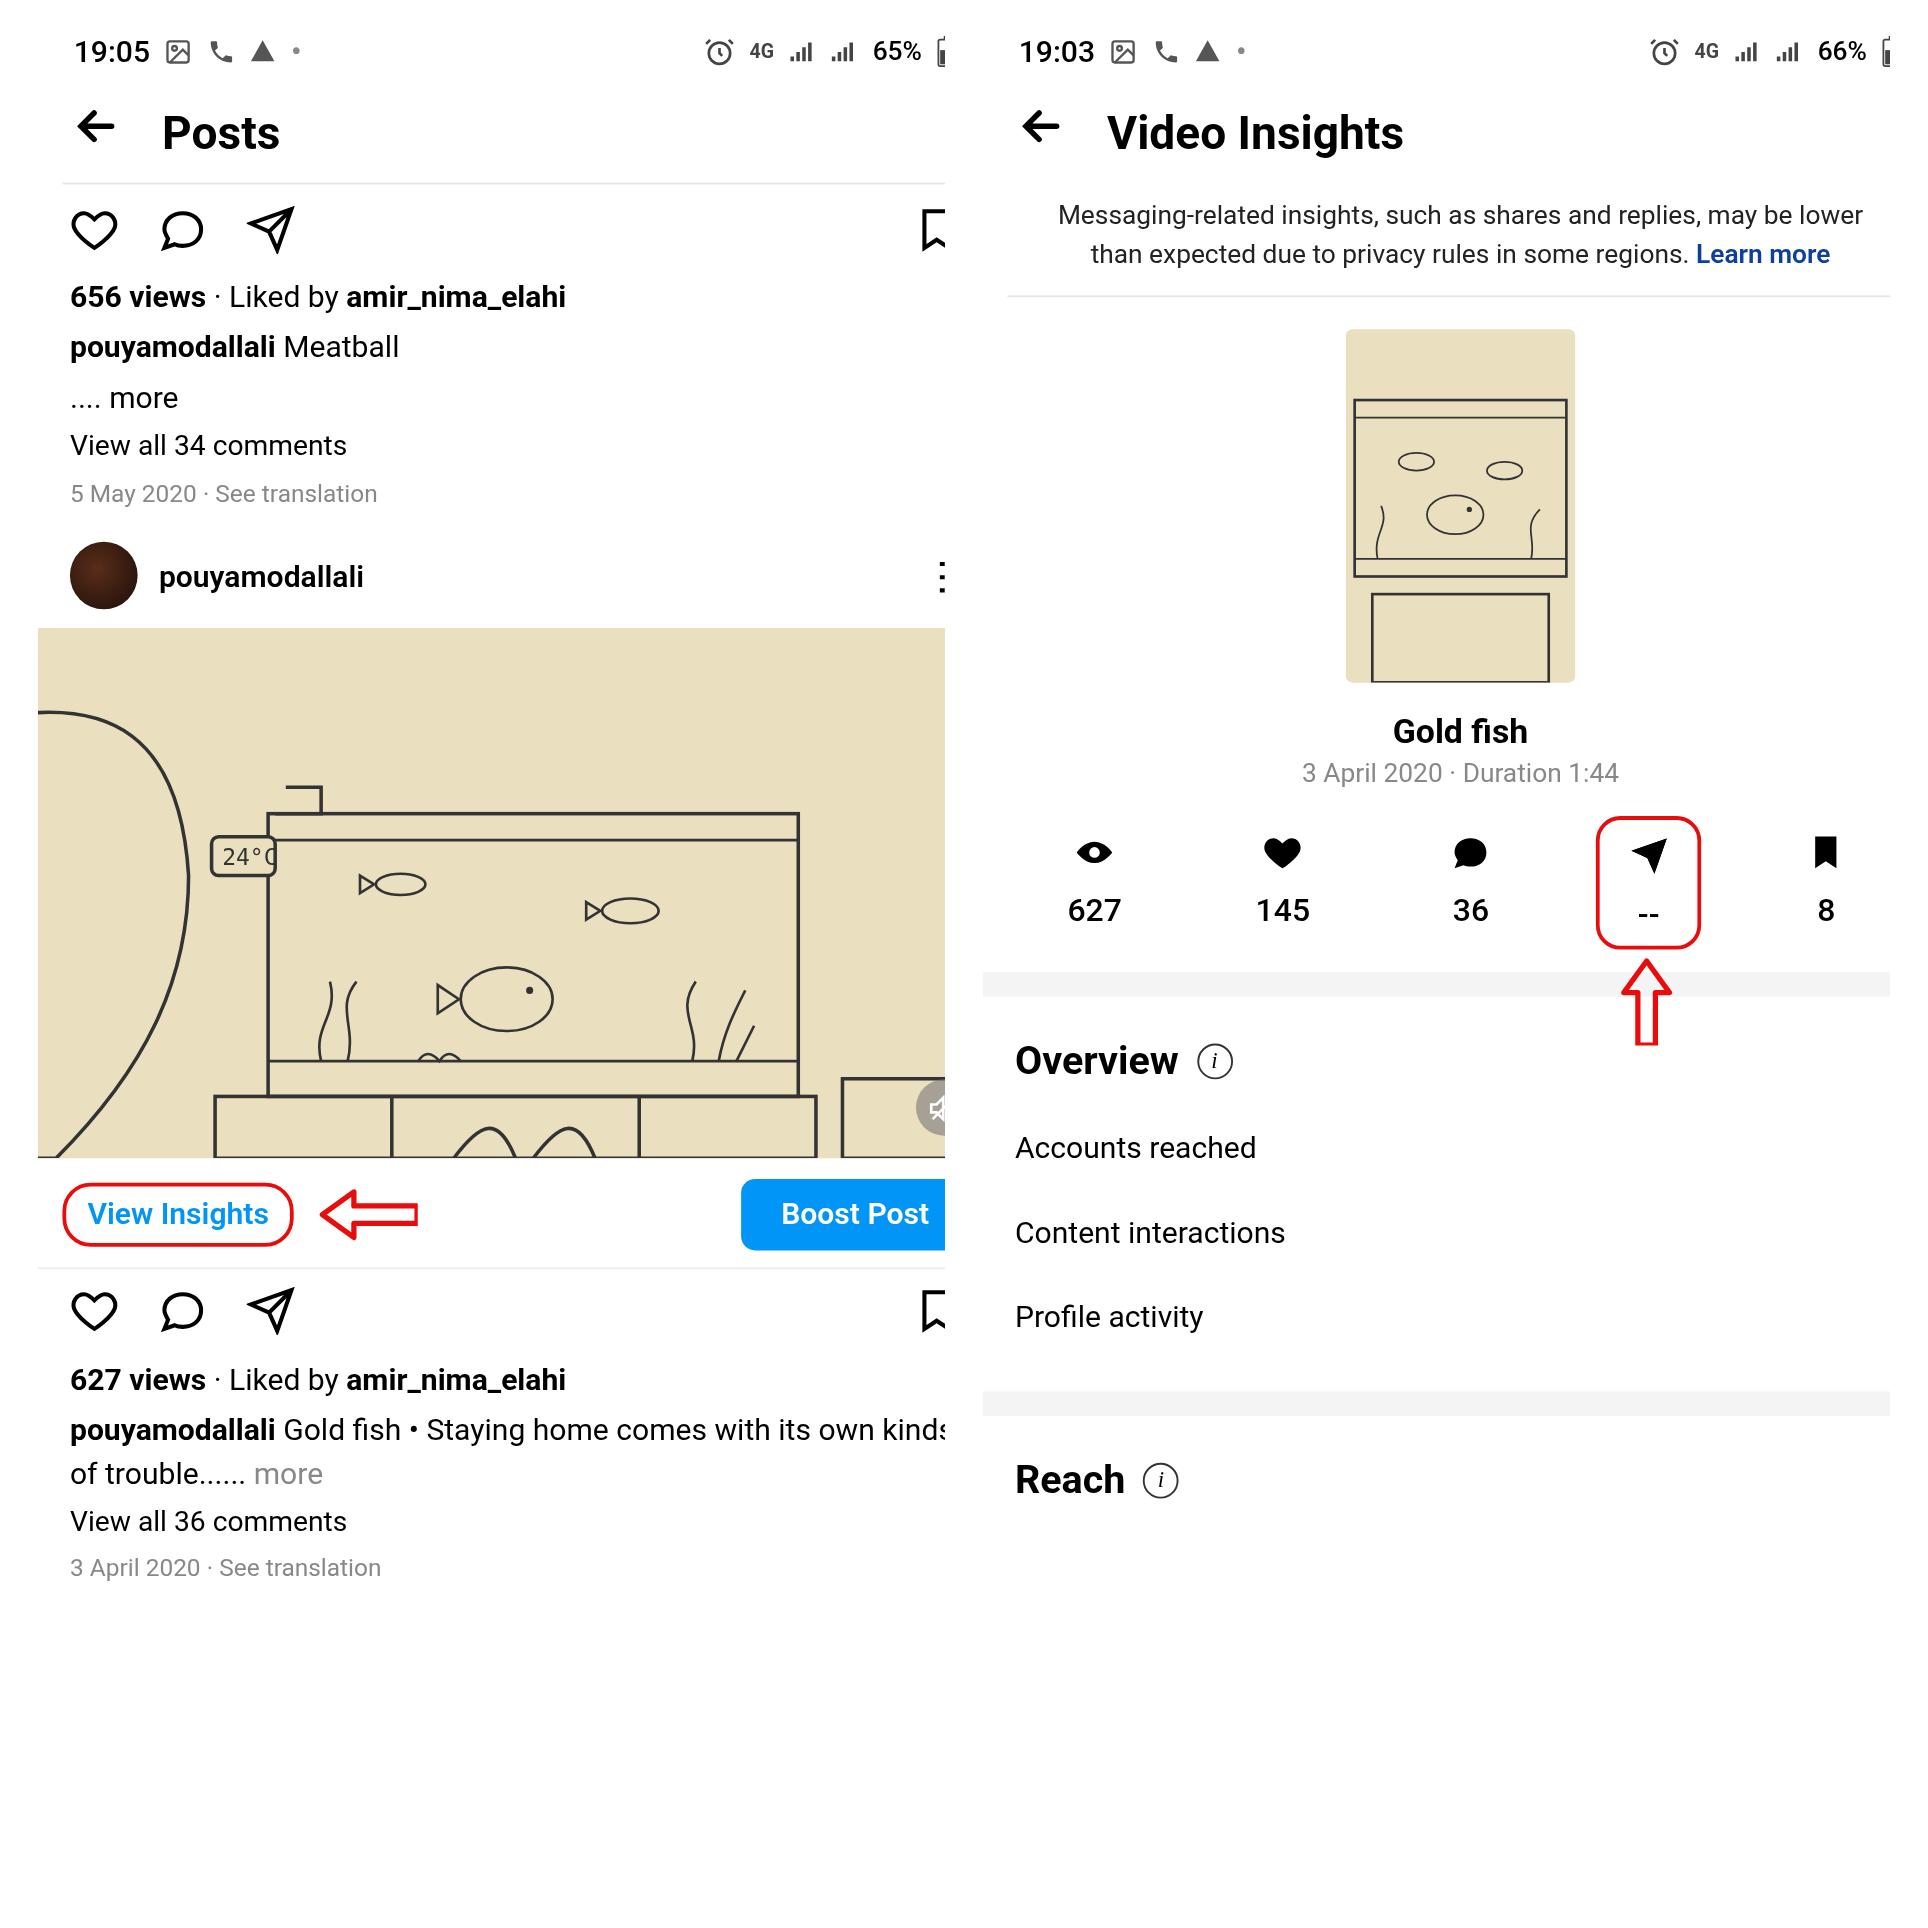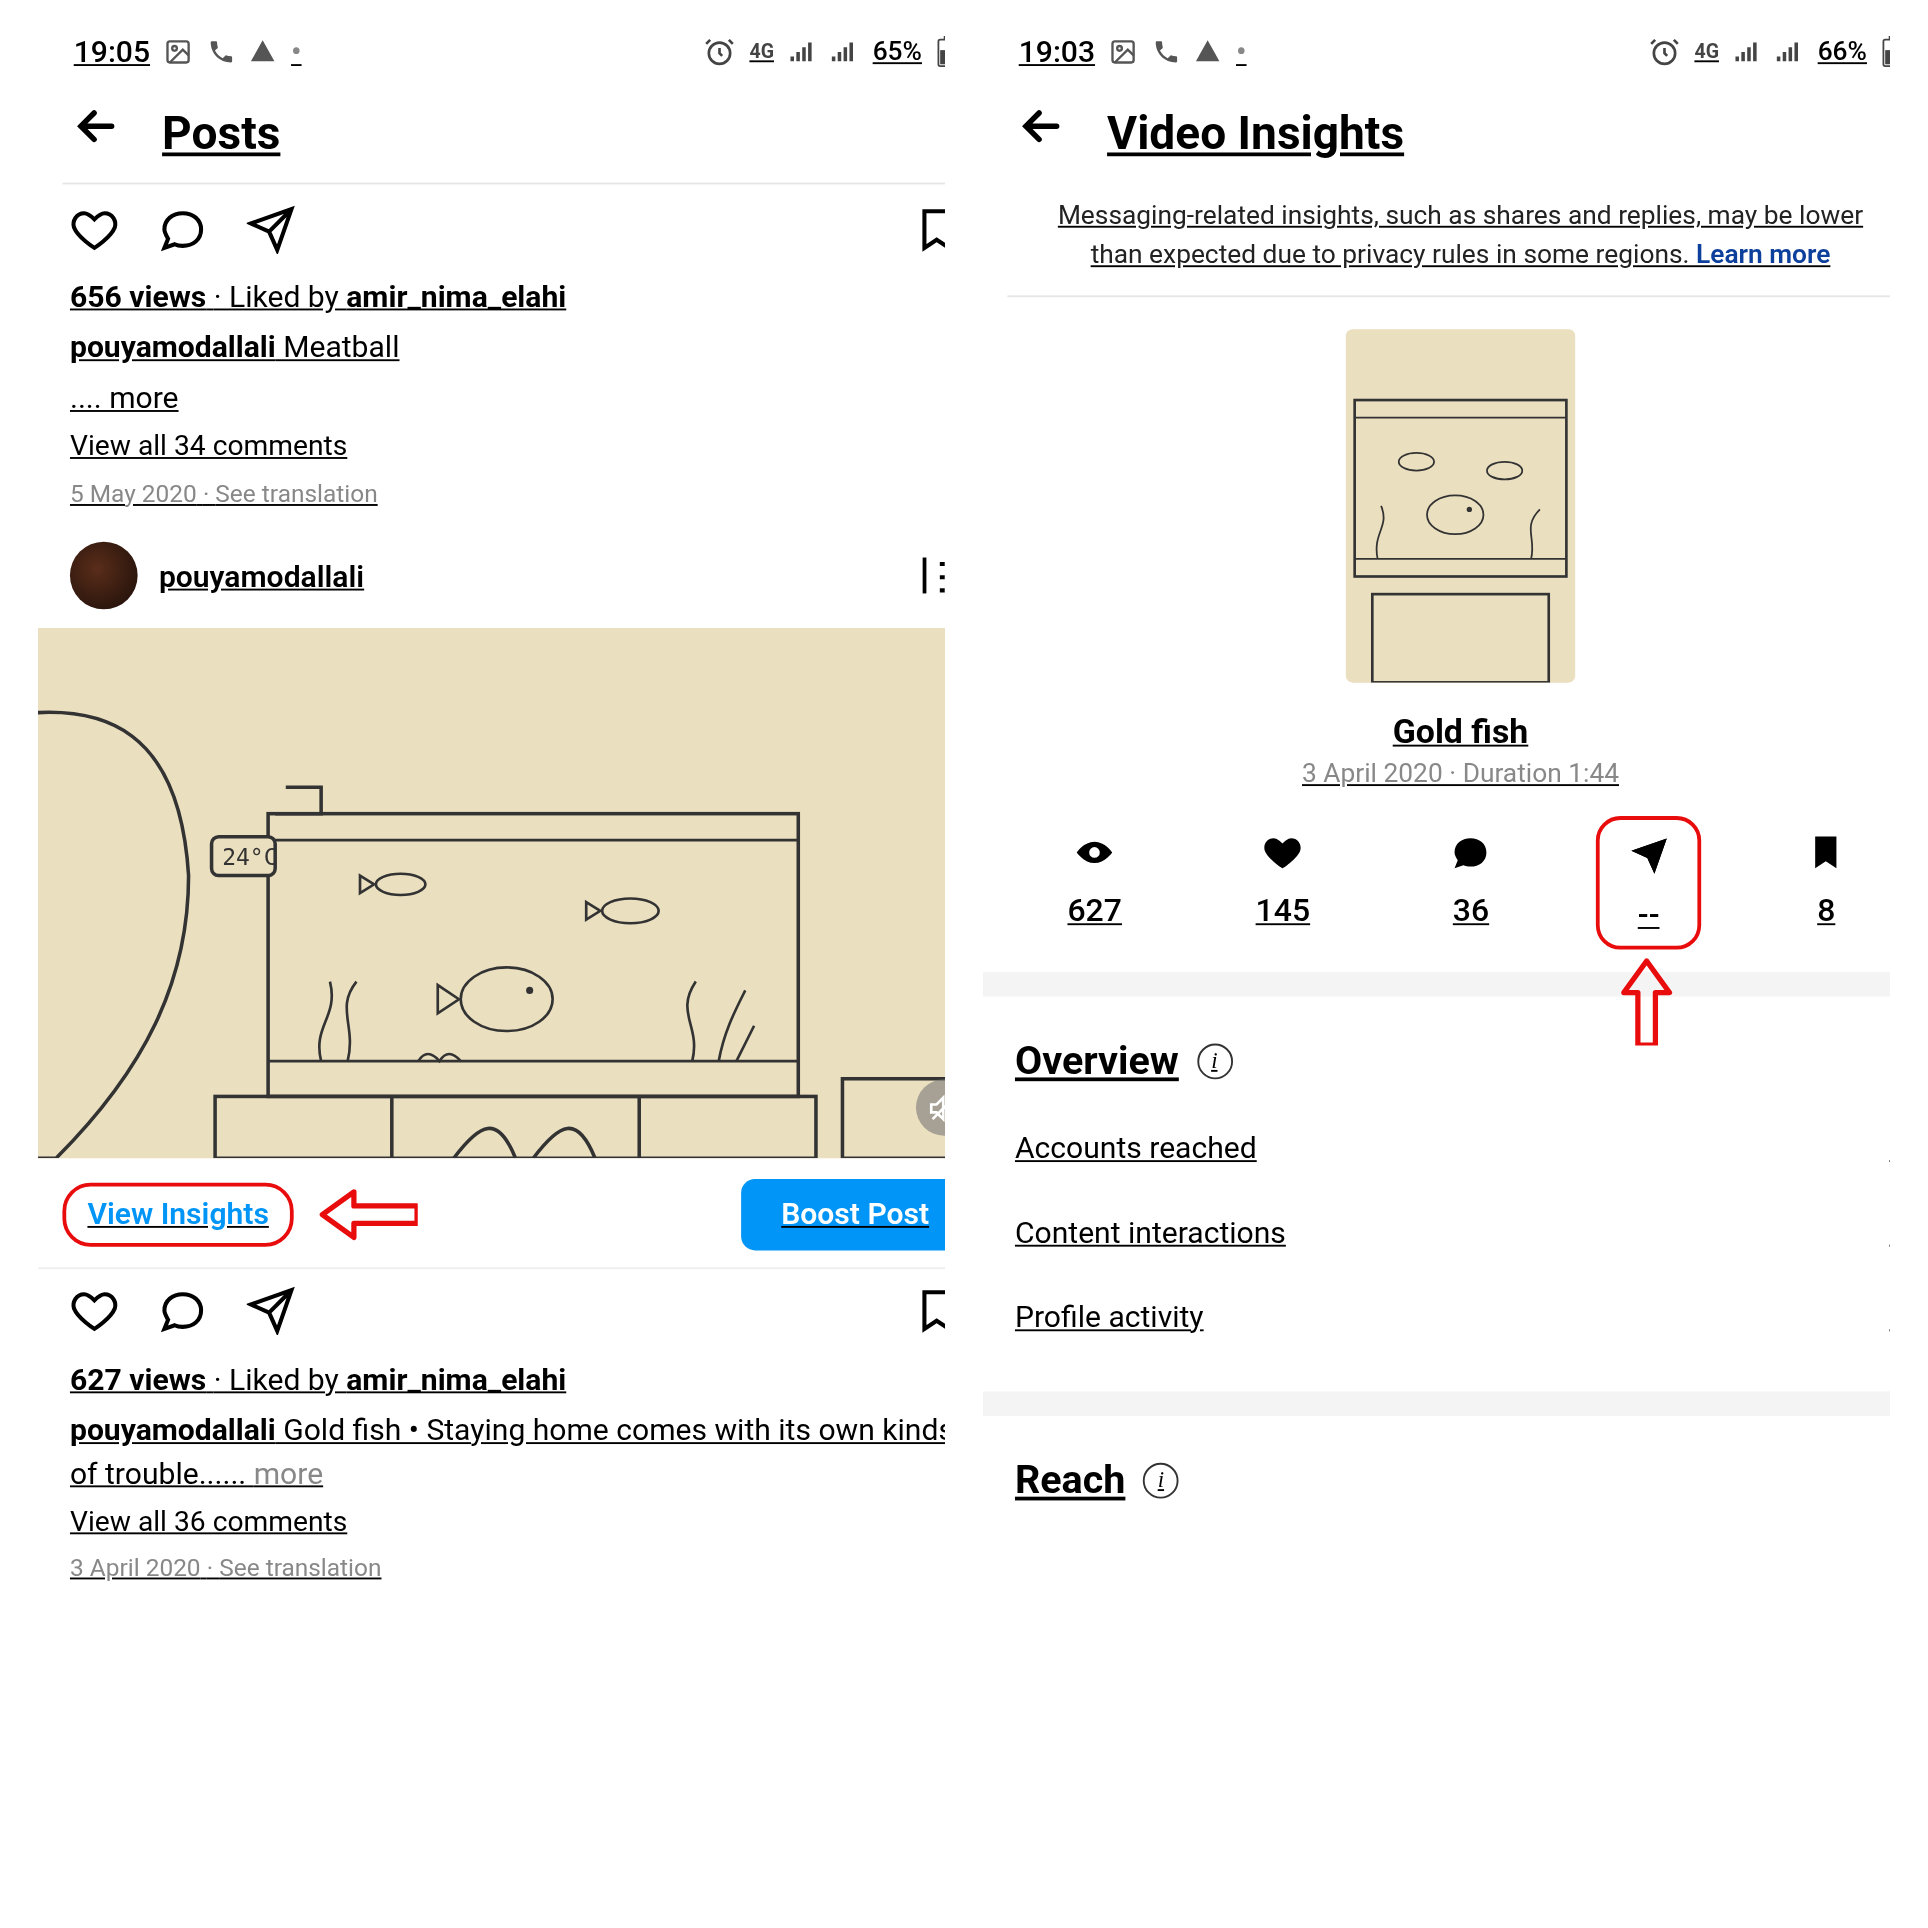--- a/index.html
+++ b/index.html
@@ -21,21 +21,20 @@
     flex-direction: column;
     transform: scale(1.88);
     transform-origin: top left;
     width: 508px;
     max-width: 508px;
   }
   .phone-wrapper {
     width: 957px;
     height: 1891px;
     overflow: hidden;
-    text-decoration: underline;
   }
   
   .status-bar {
     display: flex;
     justify-content: space-between;
     align-items: center;
     padding: 7.5px 19px 3.8px;
     font-size: 16px;
     font-weight: 500;
     color: #000;

